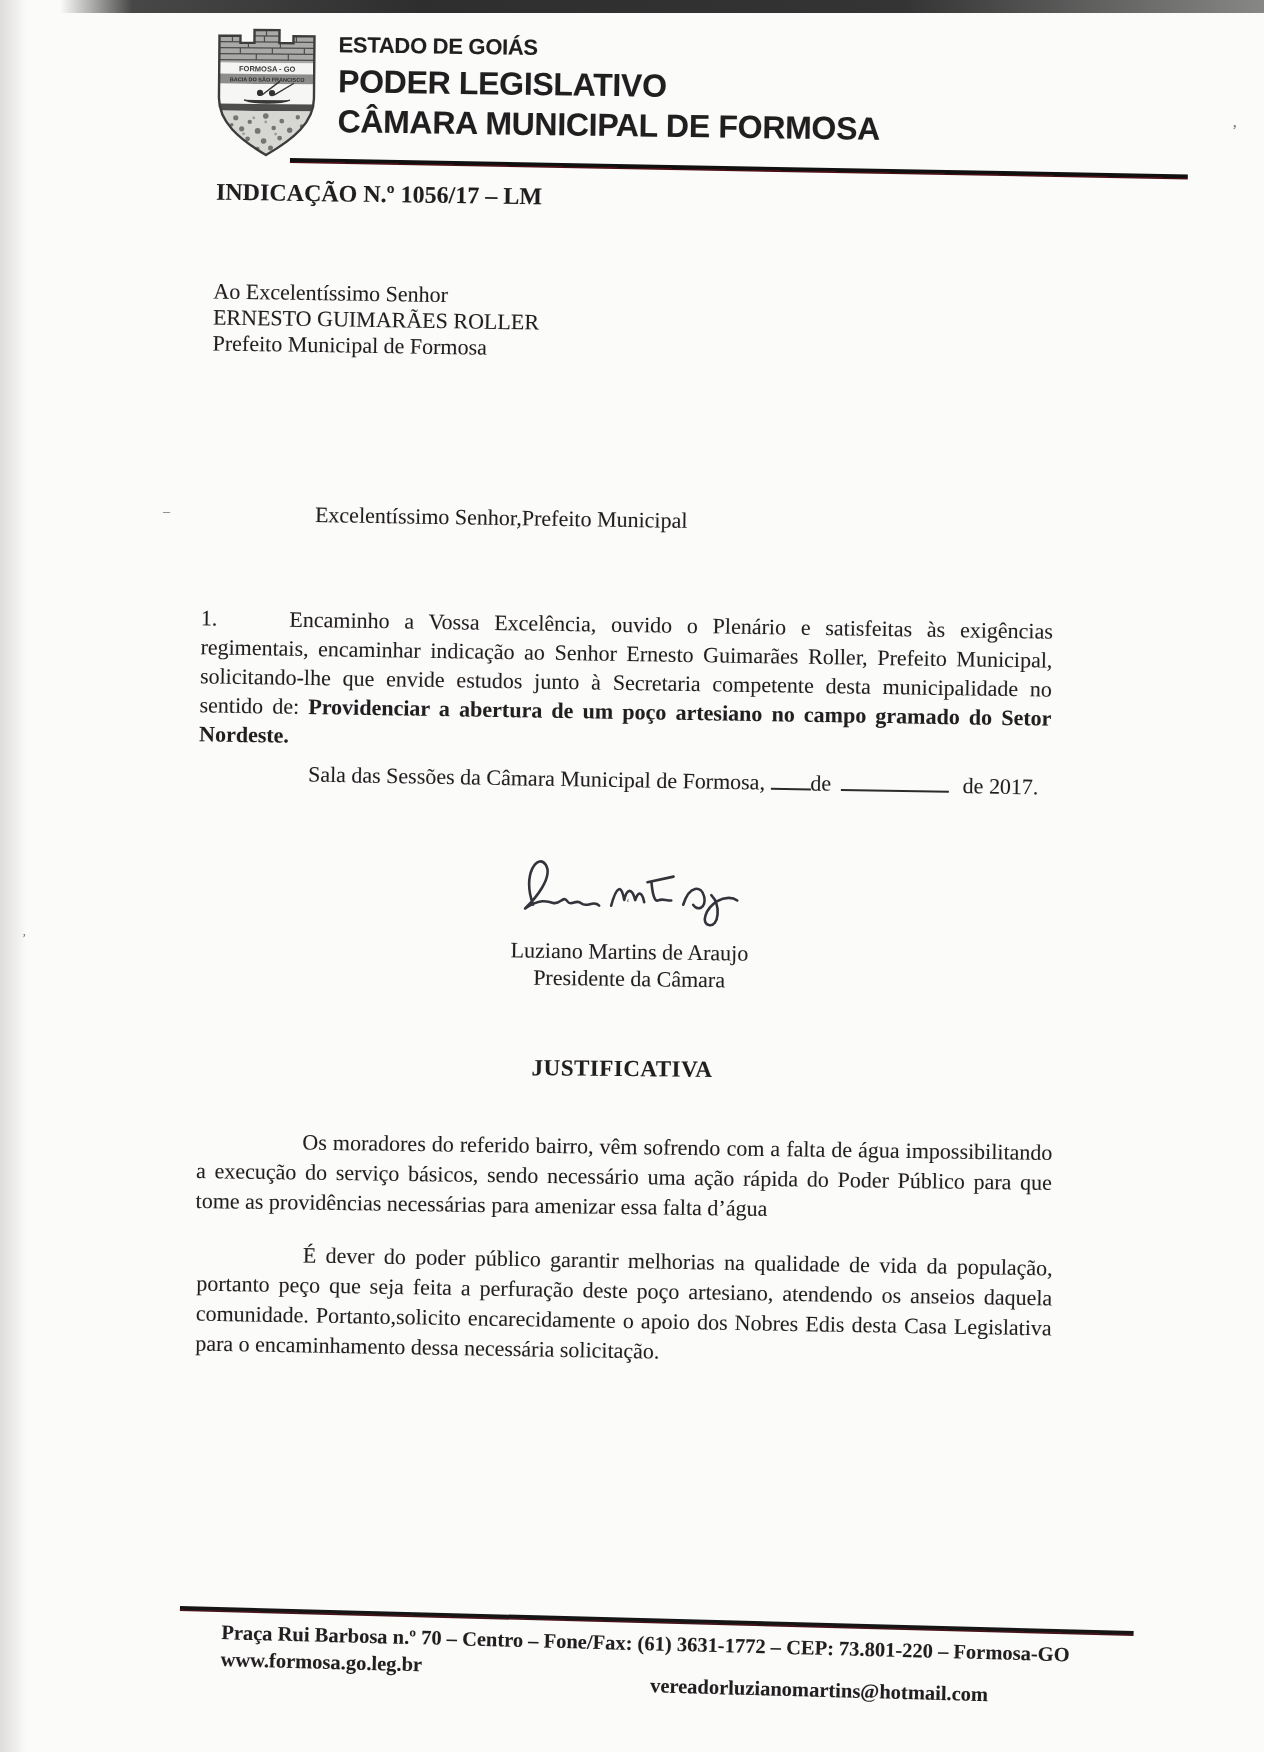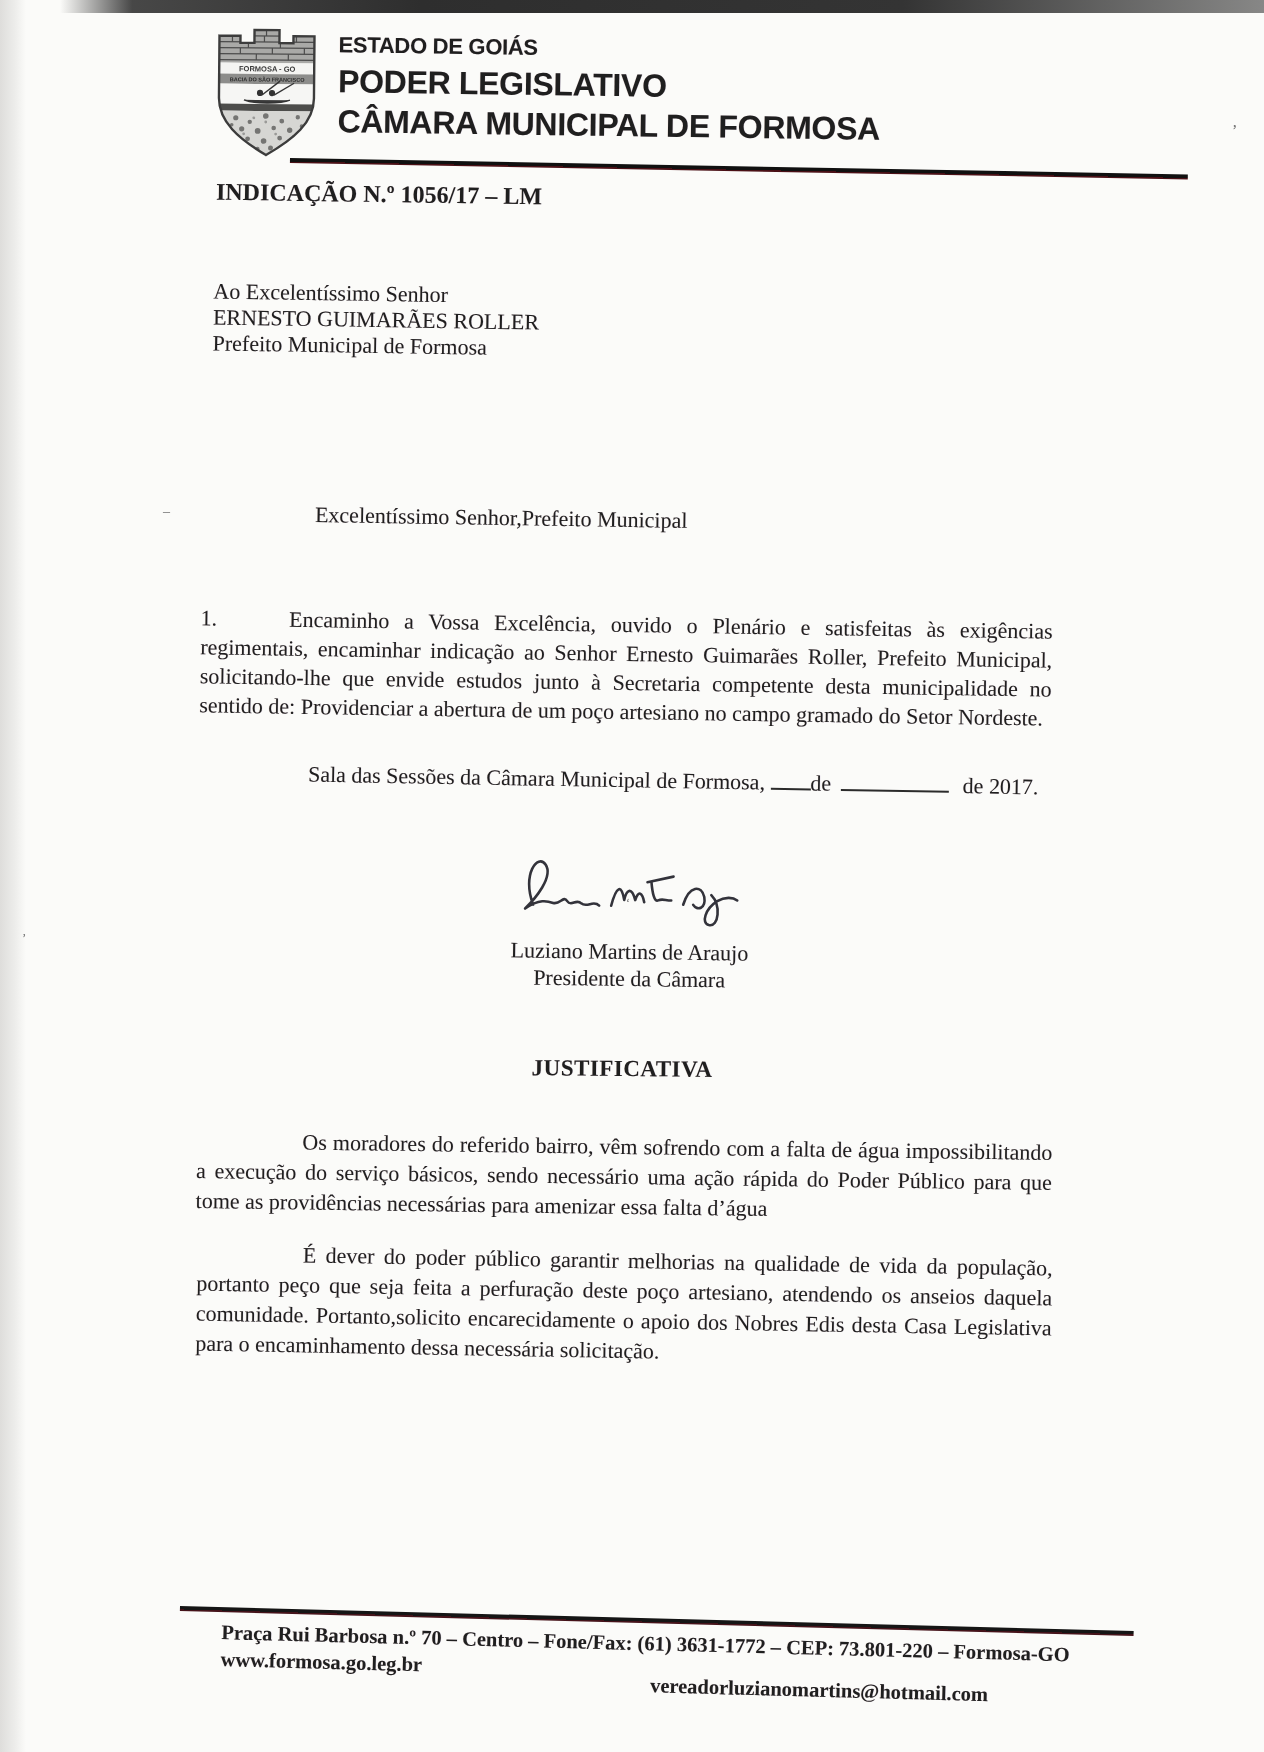--- a/index.html
+++ b/index.html
@@ -33,21 +33,21 @@
 
   .doc-number{position:absolute;left:216px;top:181px;font-size:24px;font-weight:bold;transform:rotate(.8deg);}
 
   .addressee{position:absolute;left:213px;top:281px;font-size:22px;line-height:26px;transform:rotate(.9deg);}
   .salutation{position:absolute;left:315px;top:505px;font-size:22px;transform:rotate(.9deg);}
 
   .body-par{position:absolute;left:200px;top:610px;width:852px;margin:0;
     font-size:22px;line-height:29px;text-align:justify;transform:rotate(.9deg);}
   .item-num{display:inline-block;}
   .tab-gap{display:inline-block;width:72px;}
-  .body-par strong{font-weight:normal;}
+  .body-par strong{font-weight:bold;}
 
   .session-line{position:absolute;left:308px;top:768px;font-size:22px;transform:rotate(1deg);white-space:nowrap;}
   .blank{display:inline-block;border-bottom:2px solid #2b2b2b;height:18px;vertical-align:baseline;}
   .blank-1{width:40px;}
   .blank-2{width:108px;margin:0 8px 0 10px;}
 
   .signature-block{position:absolute;left:398px;top:842px;width:464px;text-align:center;transform:rotate(.8deg);}
   .signature-svg{display:block;margin:0 auto;}
   .signer-name{font-size:22px;line-height:27px;}
   .signer-title{font-size:22px;line-height:27px;}

